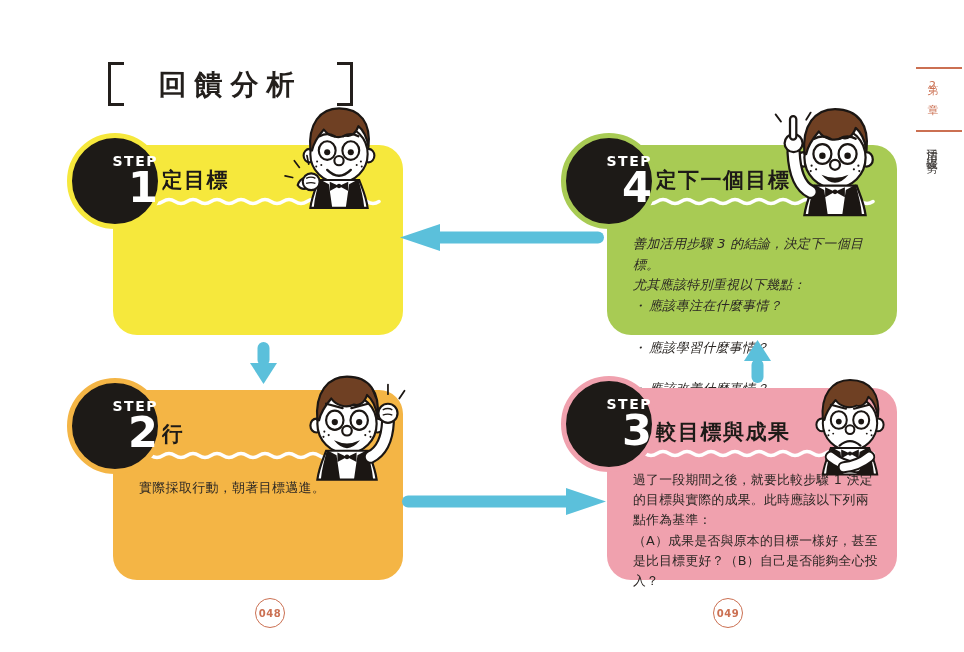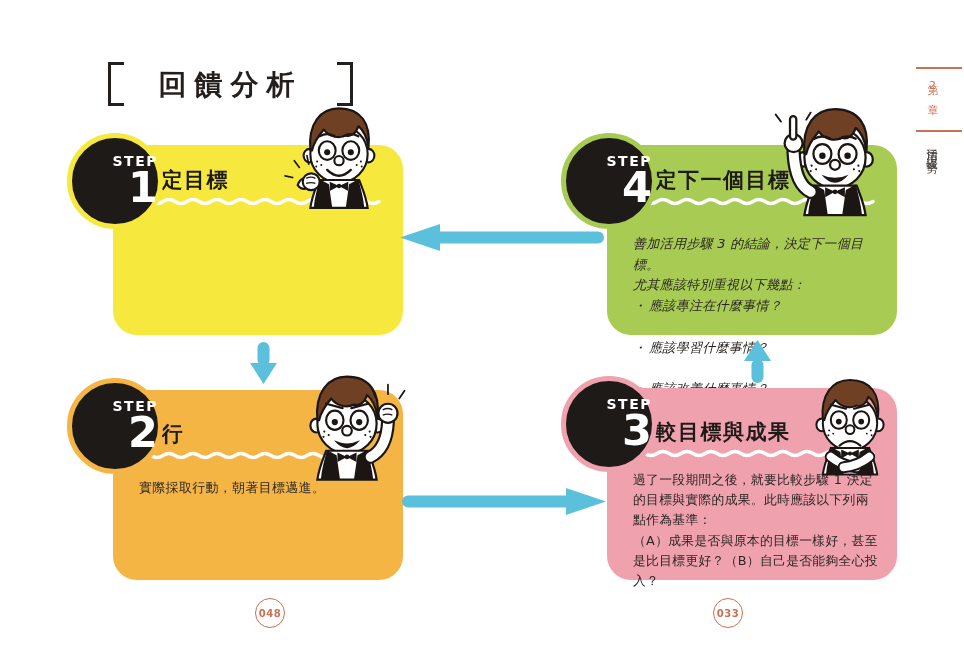--- a/index.html
+++ b/index.html
@@ -270,20 +270,20 @@
       </g>
   </svg>
   <svg class="arrow" style="left:742px; top:338px;" width="31" height="48">
     <g class="arrow-fill" fill="#5BC0DB">
         <rect x="9.5" y="21" width="12" height="24" rx="6"></rect>
         <polygon points="2,23 29,23 15.5,2"></polygon>
       </g>
   </svg>
 
   <div class="page-circle" style="left: 213px; top: 598px; border: 1.5px solid rgb(203, 112, 82); color: rgb(203, 112, 82); margin-left: 42px;">048</div>
-  <div class="page-circle" style="left: 713px; top: 598px; border: 1.5px solid rgb(203, 112, 82); color: rgb(203, 112, 82);">033</div>
+  <div class="page-circle" style="left: 713px; top: 598px; border: 1.5px solid rgb(203, 112, 82); color: rgb(203, 112, 82);">049</div>
 
   <div class="side-rule" style="top: 67px; background: rgb(203, 112, 82);"></div>
   <div class="side-vert side-chapter" style="color: rgb(203, 112, 82);">第2章</div>
   <div class="side-rule" style="top: 130px; background: rgb(203, 112, 82);"></div>
   <div class="side-vert side-section">活用「優勢」</div>
 
 </div>
 
 </body></html>

